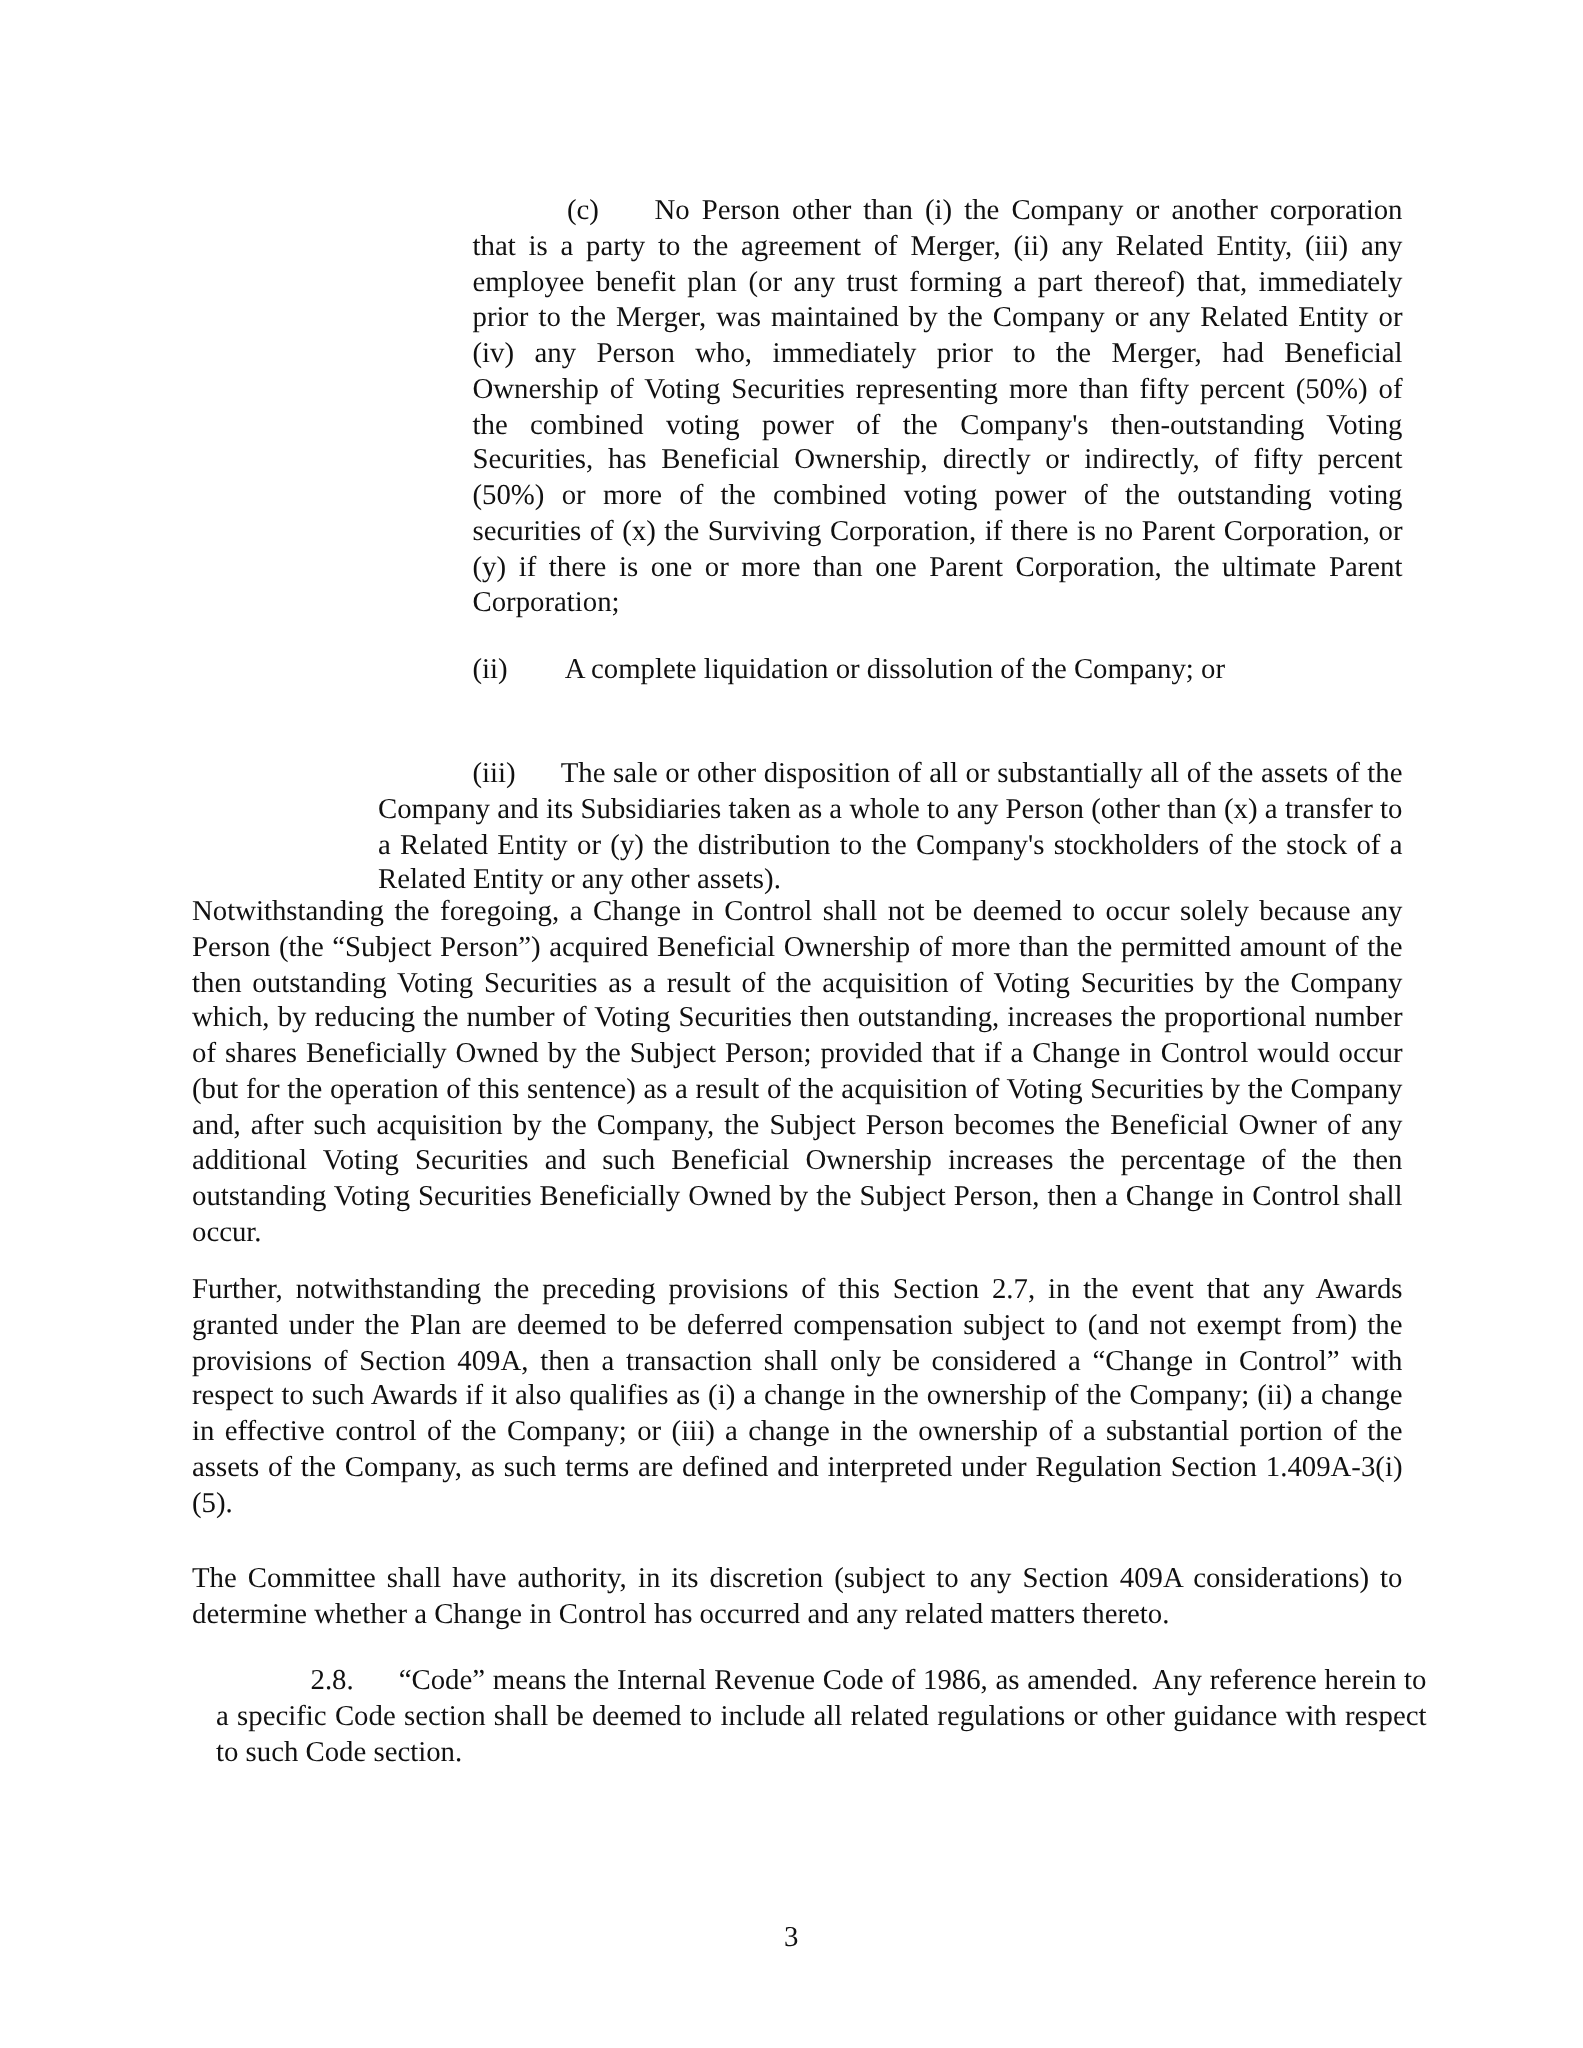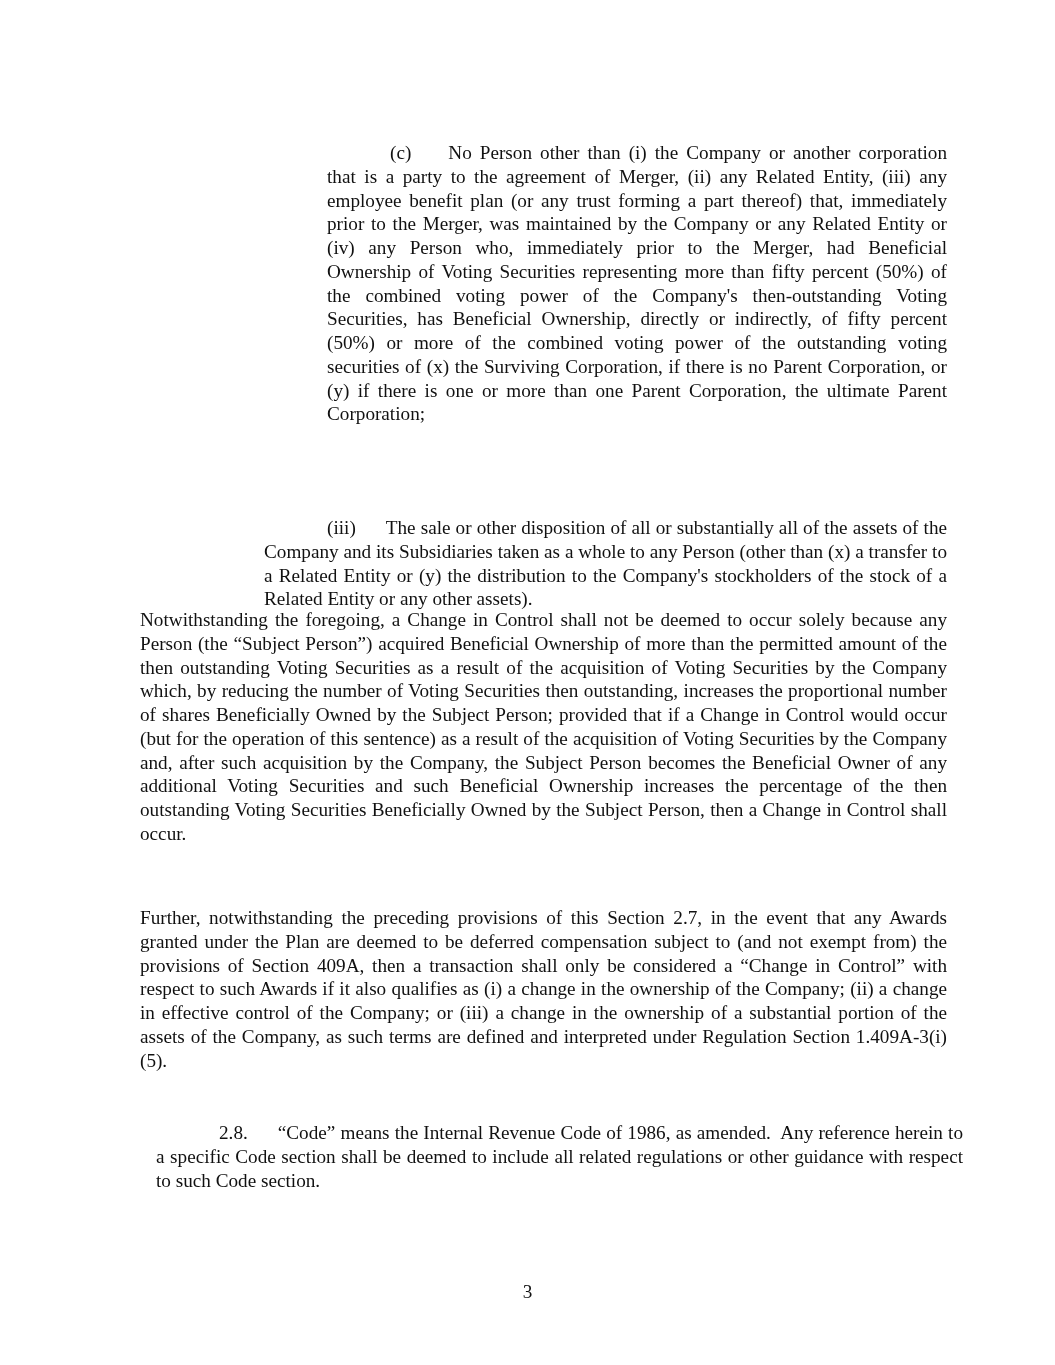--- a/index.html
+++ b/index.html
@@ -19,59 +19,61 @@
   }
   .page {
     position: absolute;
     left: 0; top: 0;
     width: 1055px;
     height: 1365px;
   }
   .para {
     position: absolute;
     text-align: justify;
-    margin: 16px;
+    margin: 4px;
   }
   .para.last-left { text-align-last: left; }
   .u { text-underline-offset: 2px; text-decoration-thickness: 1px; }
 
   
   #p-c { left: 311px; top: 125px; width: 620px; }
   
   #p-ii { left: 311px; top: 431px; width: 620px; }
   
   #p-iii { left: 248px; top: 500px; width: 683px; }
   
   #p-notw { left: 124px; top: 592px; width: 807px; }
   
-  #p-further { left: 124px; top: 890px; width: 807px; }
+  #p-further { left: 124px; top: 844px; width: 807px; }
   
   #p-committee { left: 124px; top: 1037px; width: 807px; }
   
   #p-code { left: 140px; top: 1105px; width: 807px; }
 
   #page-number {
     position: absolute;
     left: 0; width: 1055px;
     top: 1280px;
     text-align: center;
   }
 </style>
 </head>
 <body>
 
 <div class="page">
 
   <p class="para last-left" id="p-c"><span style="display:inline-block;width:63px;"></span><span>(c)</span><span style="display:inline-block;width:37px;"></span><span>No Person other than (i) the Company or another corporation that is a party to the agreement of Merger, (ii) any Related Entity, (iii) any employee benefit plan (or any trust forming a part thereof) that, immediately prior to the Merger, was maintained by the Company or any Related Entity or (iv) any Person who, immediately prior to the Merger, had Beneficial Ownership of Voting Securities representing more than fifty percent (50%) of the combined voting power of the Company's then-outstanding Voting Securities, has Beneficial Ownership, directly or indirectly, of fifty percent (50%) or more of the combined voting power of the outstanding voting securities of (x) the Surviving Corporation, if there is no Parent Corporation, or (y) if there is one or more than one Parent Corporation, the ultimate Parent Corporation;</span></p>
 
+  <p class="para last-left" id="p-ii"><span>(ii)</span><span style="display:inline-block;width:38px;"></span><span>A complete liquidation or dissolution of the Company; or</span></p>
 
   <p class="para last-left" id="p-iii"><span style="display:inline-block;width:63px;"></span><span>(iii)</span><span style="display:inline-block;width:30px;"></span><span>The sale or other disposition of all or substantially all of the assets of the Company and its Subsidiaries taken as a whole to any Person (other than (x) a transfer to a Related Entity or (y) the distribution to the Company's stockholders of the stock of a Related Entity or any other assets).</span></p>
 
   <p class="para last-left" id="p-notw"><span>Notwithstanding the foregoing, a Change in Control shall not be deemed to occur solely because any Person (the “</span><span class="u">Subject Person</span><span>”) acquired Beneficial Ownership of more than the permitted amount of the then outstanding Voting Securities as a result of the acquisition of Voting Securities by the Company which, by reducing the number of Voting Securities then outstanding, increases the proportional number of shares Beneficially Owned by the Subject Person; provided that if a Change in Control would occur (but for the operation of this sentence) as a result of the acquisition of Voting Securities by the Company and, after such acquisition by the Company, the Subject Person becomes the Beneficial Owner of any additional Voting Securities and such Beneficial Ownership increases the percentage of the then outstanding Voting Securities Beneficially Owned by the Subject Person, then a Change in Control shall occur.</span></p>
 
   <p class="para last-left" id="p-further"><span>Further, notwithstanding the preceding provisions of this Section 2.7, in the event that any Awards granted under the Plan are deemed to be deferred compensation subject to (and not exempt from) the provisions of Section 409A, then a transaction shall only be considered a “Change in Control” with respect to such Awards if it also qualifies as (i) a change in the ownership of the Company; (ii) a change in effective control of the Company; or (iii) a change in the ownership of a substantial portion of the assets of the Company, as such terms are defined and interpreted under Regulation Section 1.409A-3(i)(5).</span></p>
 
+  <p class="para last-left" id="p-committee"><span>The Committee shall have authority, in its discretion (subject to any Section 409A considerations) to determine whether a Change in Control has occurred and any related matters thereto.</span></p>
 
   <p class="para last-left" id="p-code"><span style="display:inline-block;width:63px;"></span><span>2.8.</span><span style="display:inline-block;width:30px;"></span><span>“</span><span class="u">Code</span><span>”</span><span style="white-space: pre-wrap;"> means the Internal Revenue Code of 1986, as amended.  Any reference herein to a specific Code section shall be deemed to include all related regulations or other guidance with respect to such Code section.</span></p>
 
   <div id="page-number">3</div>
 
 </div>
 
 </body></html>

